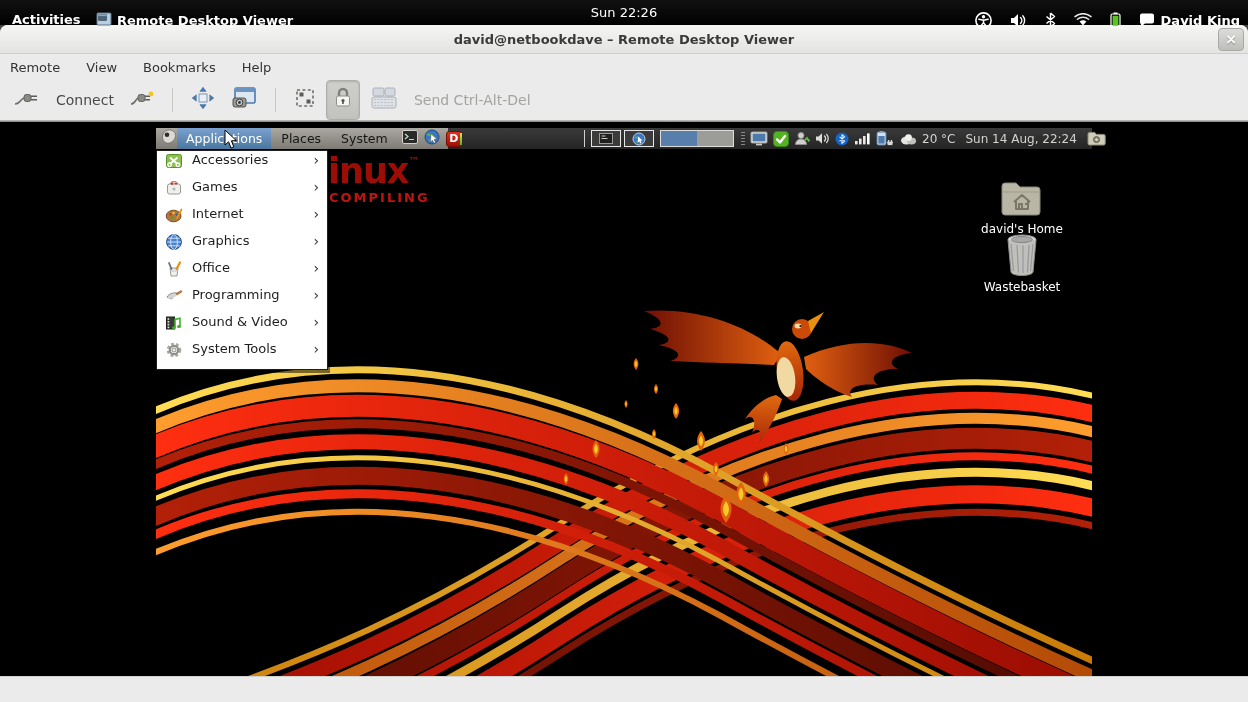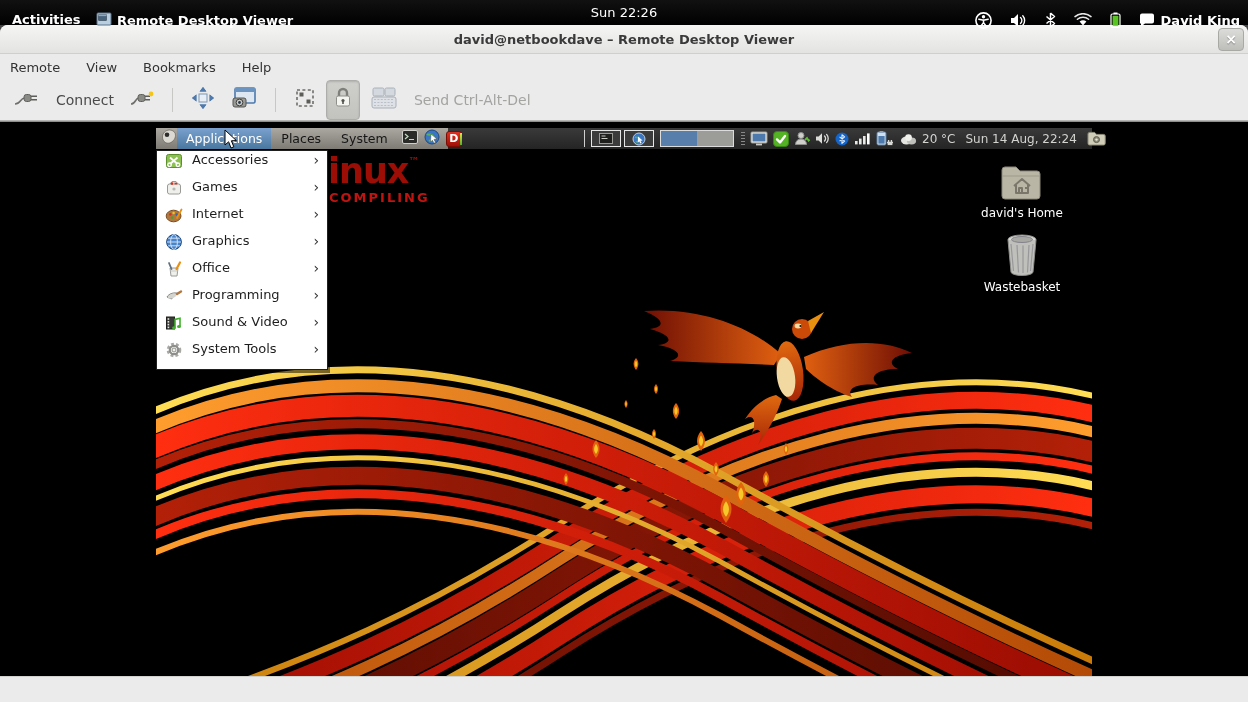--- a/index.html
+++ b/index.html
@@ -348,21 +348,21 @@
           <use href="#flame" transform="translate(440 300) scale(9)"></use>
           <use href="#flame" transform="translate(410 330) scale(6)"></use>
           <use href="#flame" transform="translate(570 360) scale(14)"></use>
         </svg>
 
         <div class="wp-brand">
           <span>inux</span><sup>™</sup>
         </div>
         <div class="wp-sub">COMPILING</div>
 
-        <div class="desktop-icon" style="left:818px; top:36px;">
+        <div class="desktop-icon" style="left:818px; top:52px;">
           <svg width="44" height="38" viewBox="0 0 44 38">
             <path d="M2 6 a3 3 0 0 1 3-3 h11 l4 4 h17 a3 3 0 0 1 3 3 v22 a3 3 0 0 1 -3 3 h-32 a3 3 0 0 1 -3-3 z" fill="#b9b6a6" stroke="#8a8778"></path>
             <path d="M2 12 h38" stroke="#9d9a8a"></path>
             <path d="M14 22 l8-7 8 7 M16 21 v8 h12 v-8 M19 29 v-5 h3 v5 M25 24 h2" stroke="#7a776a" stroke-width="2" fill="none" stroke-linejoin="round"></path>
           </svg>
           <span>david's Home</span>
         </div>
         <div class="desktop-icon" style="left:818px; top:106px;">
           <svg width="36" height="42" viewBox="0 0 36 42">
             <ellipse cx="18" cy="5.5" rx="14" ry="4.5" fill="#d9d9d6" stroke="#8e8e8b"></ellipse>

